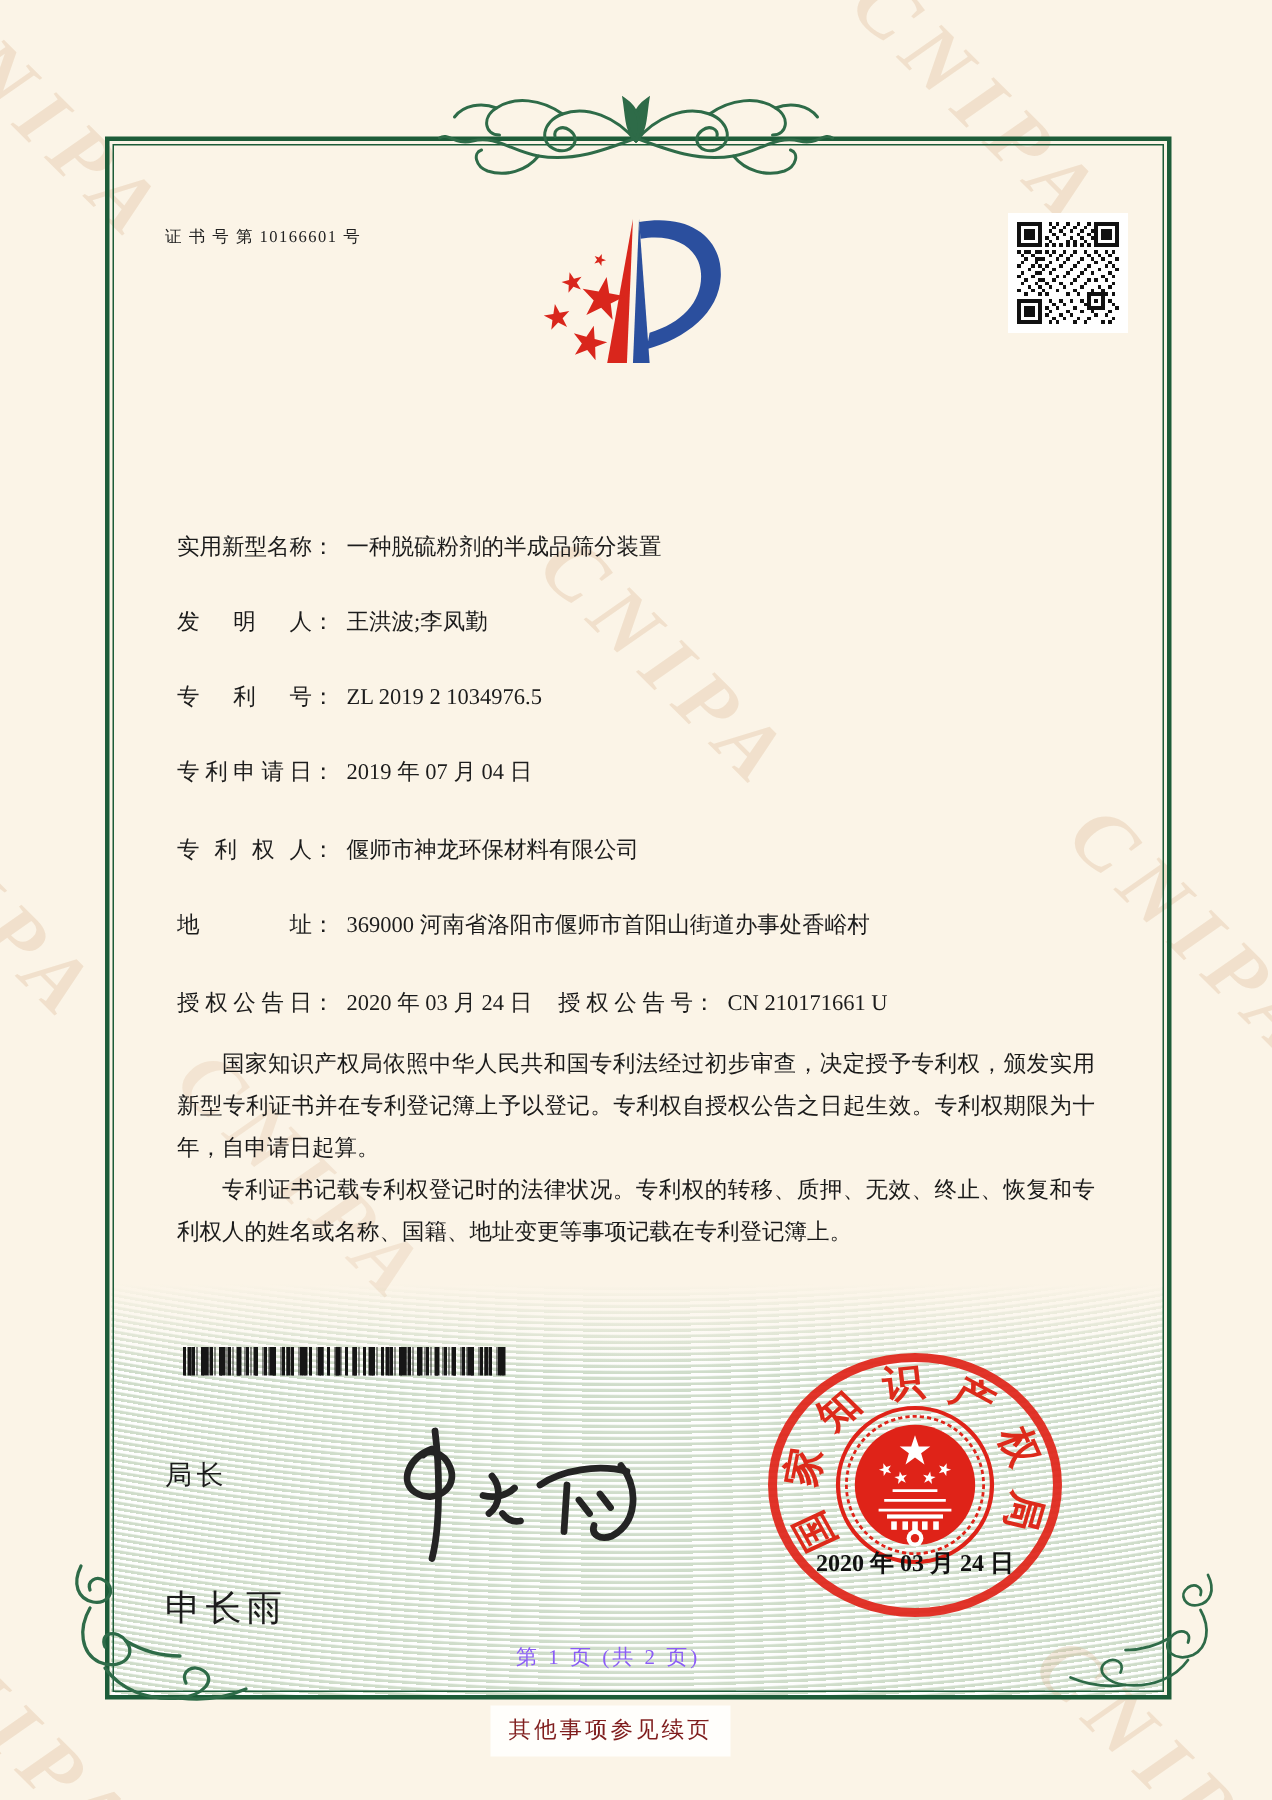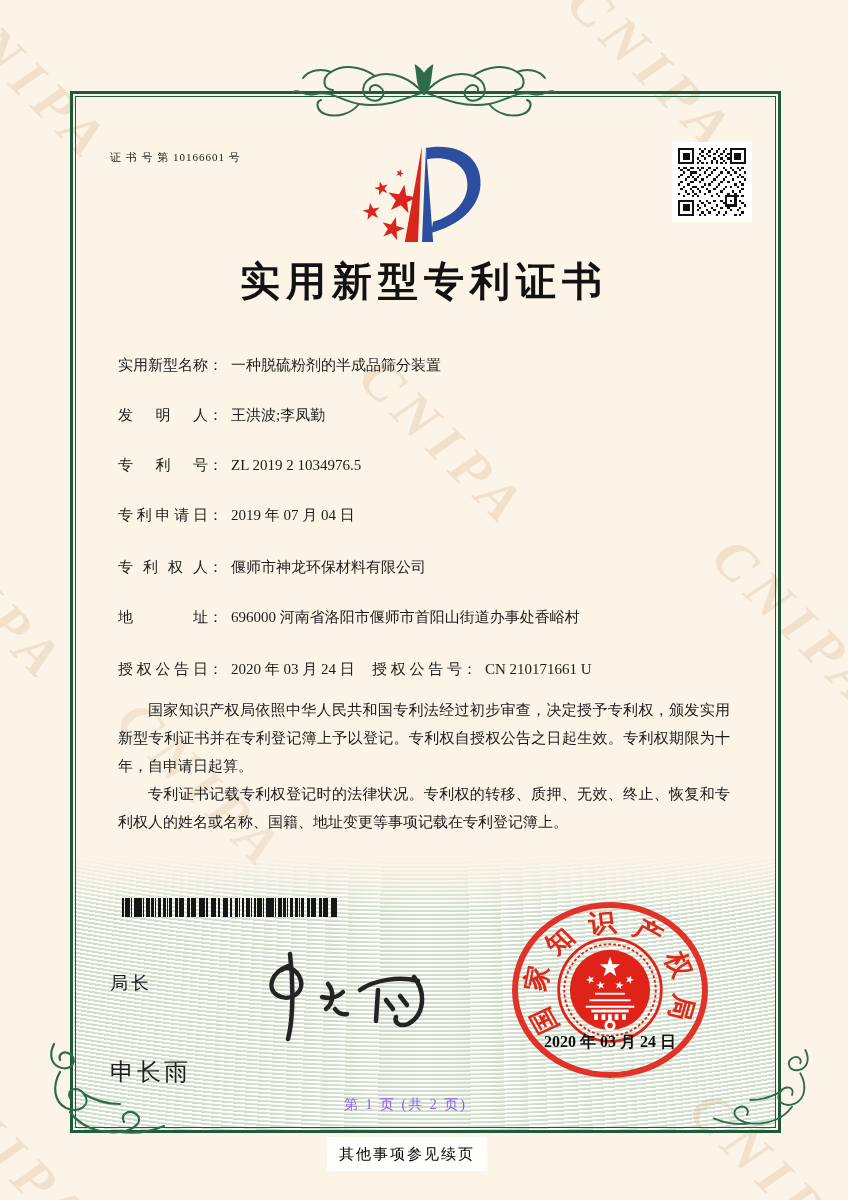--- a/index.html
+++ b/index.html
@@ -72,21 +72,21 @@
   .seal-char{position:absolute;left:-15px;top:-14px;width:30px;height:28px;text-align:center;
              font-size:25px;font-weight:bold;color:#dd2a1a;line-height:28px;}
   .emblem{position:absolute;left:42px;top:32px;}
   .seal-date{position:absolute;left:20px;top:130px;width:156px;text-align:center;z-index:7;
              font-size:16px;font-weight:600;color:#111;white-space:nowrap;}
 
   
   .page-info{position:absolute;left:50px;top:1096px;width:711px;text-align:center;z-index:5;
              font-size:14px;color:#8b5cf6;letter-spacing:2px;}
   .cont-note{position:absolute;left:327px;top:1137px;width:160px;height:34px;z-index:5;
-             background:#fffefb;text-align:center;line-height:34px;font-size:15px;color:#000000;letter-spacing:2px;}
+             background:#fffefb;text-align:center;line-height:34px;font-size:15px;color:#7f1d1d;letter-spacing:2px;}
 </style>
 </head>
 <body>
 
 <svg width="0" height="0" style="position:absolute">
   <defs>
     <path id="st" d="M0,-10L2.35,-3.09L9.51,-3.09L3.8,1.18L5.88,8.09L0,3.82L-5.88,8.09L-3.8,1.18L-9.51,-3.09L-2.35,-3.09Z"></path>
     <g id="tg" stroke="#2e6b48" fill="none" stroke-width="2" stroke-linecap="round">
       <path d="M133,36 C120,20 100,12 84,18 C70,23 68,38 80,42 C90,45 97,35 89,29 C84,25 78,28 79,33"></path>
       <path d="M133,34 C112,42 92,50 68,46 C50,43 40,32 24,36 C12,39 8,30 2,34"></path>
@@ -185,39 +185,38 @@
                  M10,23h1v1h-1z M13,23h1v1h-1z M19,23h1v1h-1z M27,23h1v1h-1z
                  M8,24h1v1h-1z M11,24h1v1h-1z M16,24h1v1h-1z M28,24h1v1h-1z
                  M9,25h1v1h-1z M14,25h1v1h-1z M18,25h1v1h-1z M21,25h1v1h-1z M26,25h1v1h-1z
                  M8,26h1v1h-1z M12,26h1v1h-1z M15,26h1v1h-1z M22,26h1v1h-1z M25,26h1v1h-1z
                  M10,27h1v1h-1z M13,27h1v1h-1z M17,27h1v1h-1z M20,27h1v1h-1z M27,27h1v1h-1z
                  M9,28h1v1h-1z M11,28h1v1h-1z M16,28h1v1h-1z M19,28h1v1h-1z M24,28h1v1h-1z M26,28h1v1h-1z"></path>
       </g>
     </svg>
   </div>
 
-  <div class="title">实用新型专利证书</div>
 
   <div class="f-row r0">
     <span class="flabel">实用新型名称</span><span>：</span><span class="fvalue">一种脱硫粉剂的半成品筛分装置</span>
   </div>
   <div class="f-row r1">
     <span class="flabel">发明人</span><span>：</span><span class="fvalue">王洪波;李凤勤</span>
   </div>
   <div class="f-row r2">
     <span class="flabel">专利号</span><span>：</span><span class="fvalue">ZL 2019 2 1034976.5</span>
   </div>
   <div class="f-row r3">
     <span class="flabel">专利申请日</span><span>：</span><span class="fvalue">2019 年 07 月 04 日</span>
   </div>
   <div class="f-row r4">
     <span class="flabel">专利权人</span><span>：</span><span class="fvalue">偃师市神龙环保材料有限公司</span>
   </div>
   <div class="f-row r5">
-    <span class="flabel">地址</span><span>：</span><span class="fvalue">696000 河南省洛阳市偃师市首阳山街道办事处香峪村</span>
+    <span class="flabel">地址</span><span>：</span><span class="fvalue">369000 河南省洛阳市偃师市首阳山街道办事处香峪村</span>
   </div>
   <div class="f-row r6">
     <span class="flabel">授权公告日</span><span>：</span><span class="fvalue">2020 年 03 月 24 日</span>
   </div>
   <div class="f-row r7">
     <span class="flabel">授权公告号</span><span>：</span><span class="fvalue">CN 210171661 U</span>
   </div>
 
   <div class="body-text">
     <p>国家知识产权局依照中华人民共和国专利法经过初步审查，决定授予专利权，颁发实用新型专利证书并在专利登记簿上予以登记。专利权自授权公告之日起生效。专利权期限为十年，自申请日起算。</p>

